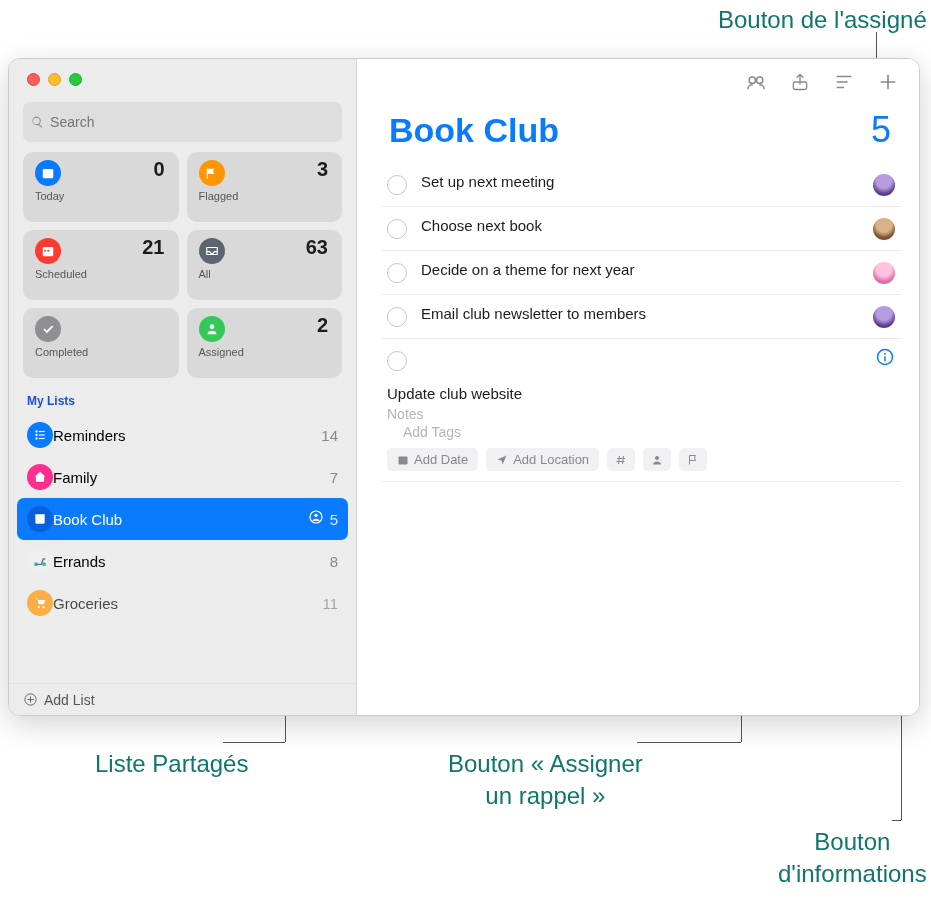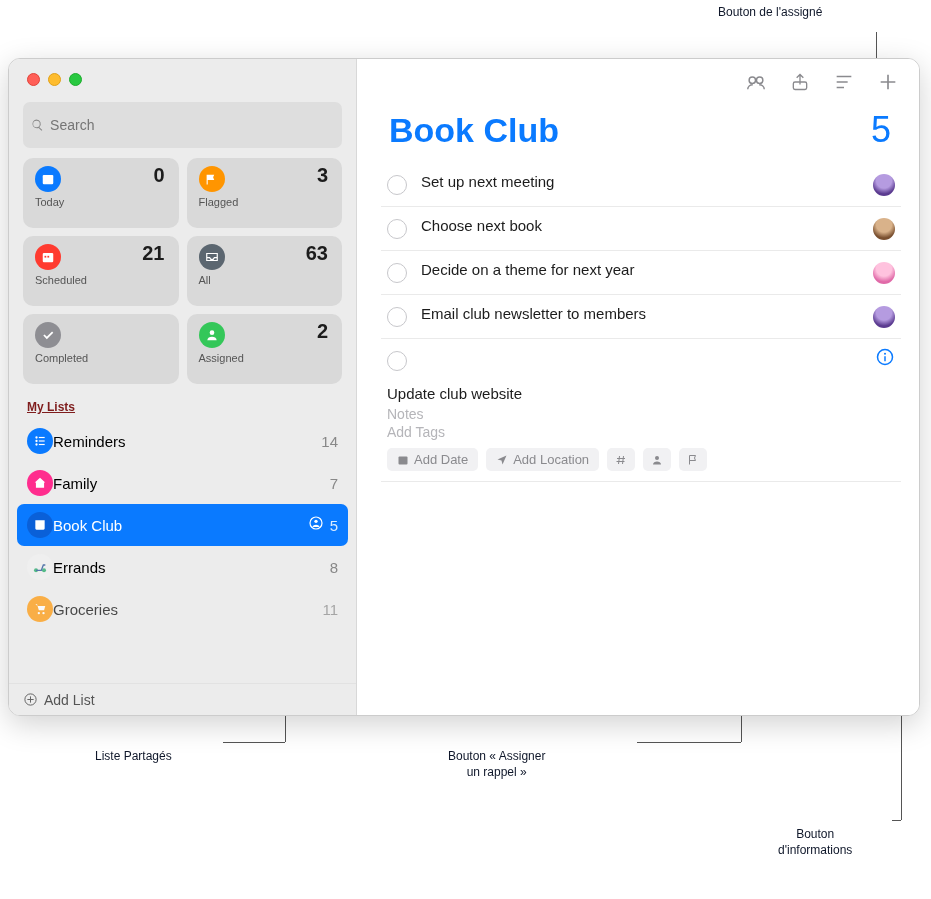--- a/index.html
+++ b/index.html
@@ -35,21 +35,21 @@
     display: flex;
     gap: 8px;
     padding: 14px 0 10px 18px;
   }
   .tl { width: 13px; height: 13px; border-radius: 50%; }
   .tl.red { background: #ff5f57; border: 0.5px solid #e14239; }
   .tl.yellow { background: #febc2e; border: 0.5px solid #e1a117; }
   .tl.green { background: #28c840; border: 0.5px solid #1dad2d; }
   .search {
     margin: 6px 14px 10px 14px;
-    height: 46px;
+    height: 40px;
     background: #dedede;
     border-radius: 7px;
     display: flex;
     align-items: center;
     padding: 0 8px;
     gap: 6px;
   }
   .search svg { width: 14px; height: 14px; fill: #8a8a8a; }
   .search input {
     border: none; background: transparent; outline: none;
@@ -75,23 +75,22 @@
     margin-bottom: 4px;
   }
   .smart .count {
     position: absolute; top: 6px; right: 14px;
     font-size: 20px; font-weight: 700; color: #1c1c1c;
   }
   .smart .label {
     font-size: 11px; color: #555; font-weight: 500;
   }
   .section-title {
-    font-size: 12px; font-weight: 600; color: #7f1d1d;
+    font-size: 12px; font-weight: 600; color: #1d4ed8;
     padding: 16px 18px 6px 18px;
-    text-decoration: underline;
   }
   .lists { flex: 1; overflow-y: hidden; }
   .list-item {
     display: flex; align-items: center;
     padding: 8px 18px;
     cursor: default;
     position: relative;
   }
   .list-item.selected {
     background: #0a7aff;
@@ -171,21 +170,21 @@
   }
   .r-body { flex: 1; }
   .r-title { font-size: 15px; color: #1c1c1c; }
   .assignee {
     width: 22px; height: 22px; border-radius: 50%;
     background: #a88; flex-shrink: 0;
     margin-top: 1px;
     background-size: cover;
   }
   .r-notes { color: #b5b5b9; font-size: 14px; margin-top: 4px; }
-  .r-tags { color: #b5b5b9; font-size: 14px; margin-top: 2px; }
+  .r-tags { color: #b5b5b9; font-size: 14px; margin-top: 2px; margin-left: 16px; }
   .r-quick {
     display: flex; gap: 8px; margin-top: 8px;
   }
   .chip {
     background: #f1f1f3; color: #8a8a8e;
     font-size: 13px;
     padding: 4px 10px;
     border-radius: 5px;
     display: flex; align-items: center; gap: 5px;
   }
@@ -193,21 +192,21 @@
   .info-btn {
     width: 20px; height: 20px;
     display:flex; align-items:center; justify-content:center;
     color: #0a7aff;
     position: absolute; right: 6px; top: 8px;
   }
 
   
   .callout {
     position: absolute;
-    font-size: 12px; color: #0f172a;
+    font-size: 24px; color: #0f766e;
     text-align: center;
     line-height: 1.35;
   }
   .leader {
     position: absolute;
     background: #555;
   }
 </style>
 </head>
 <body>

